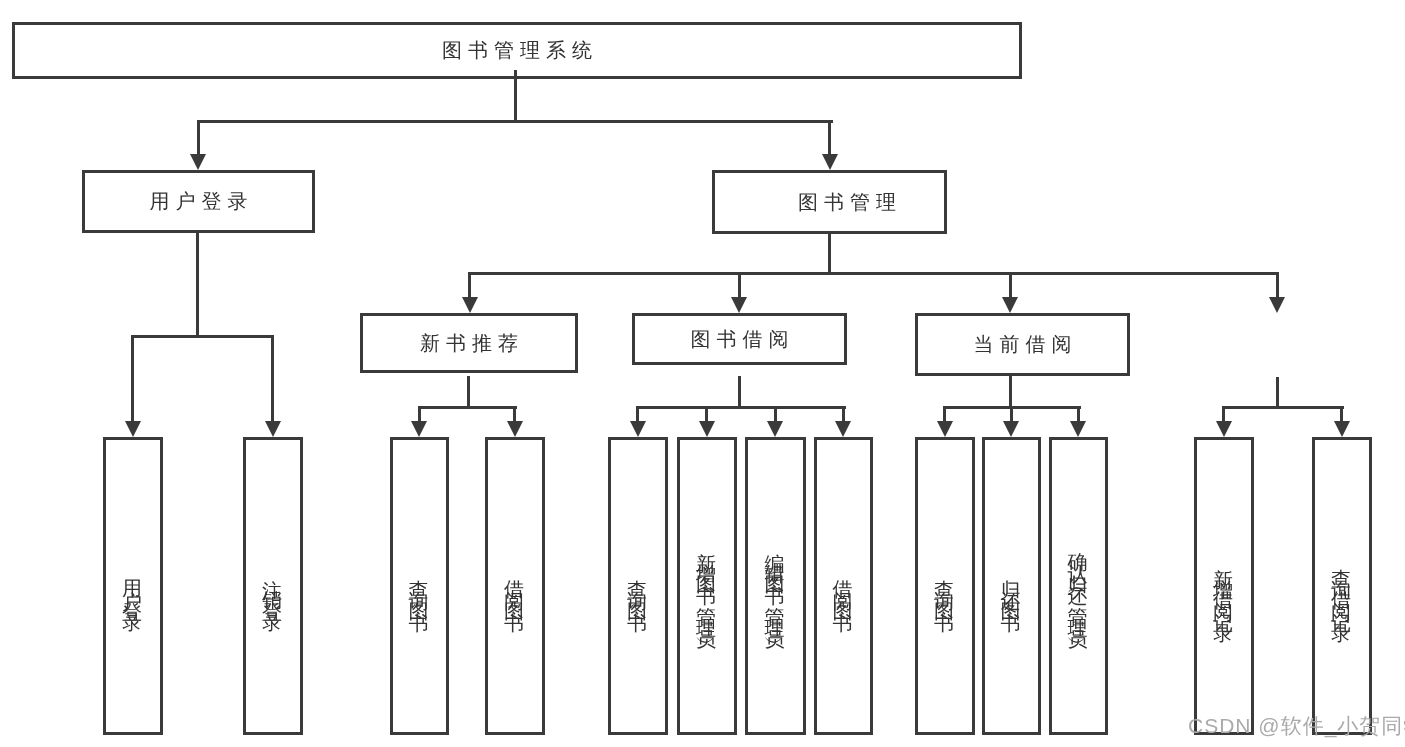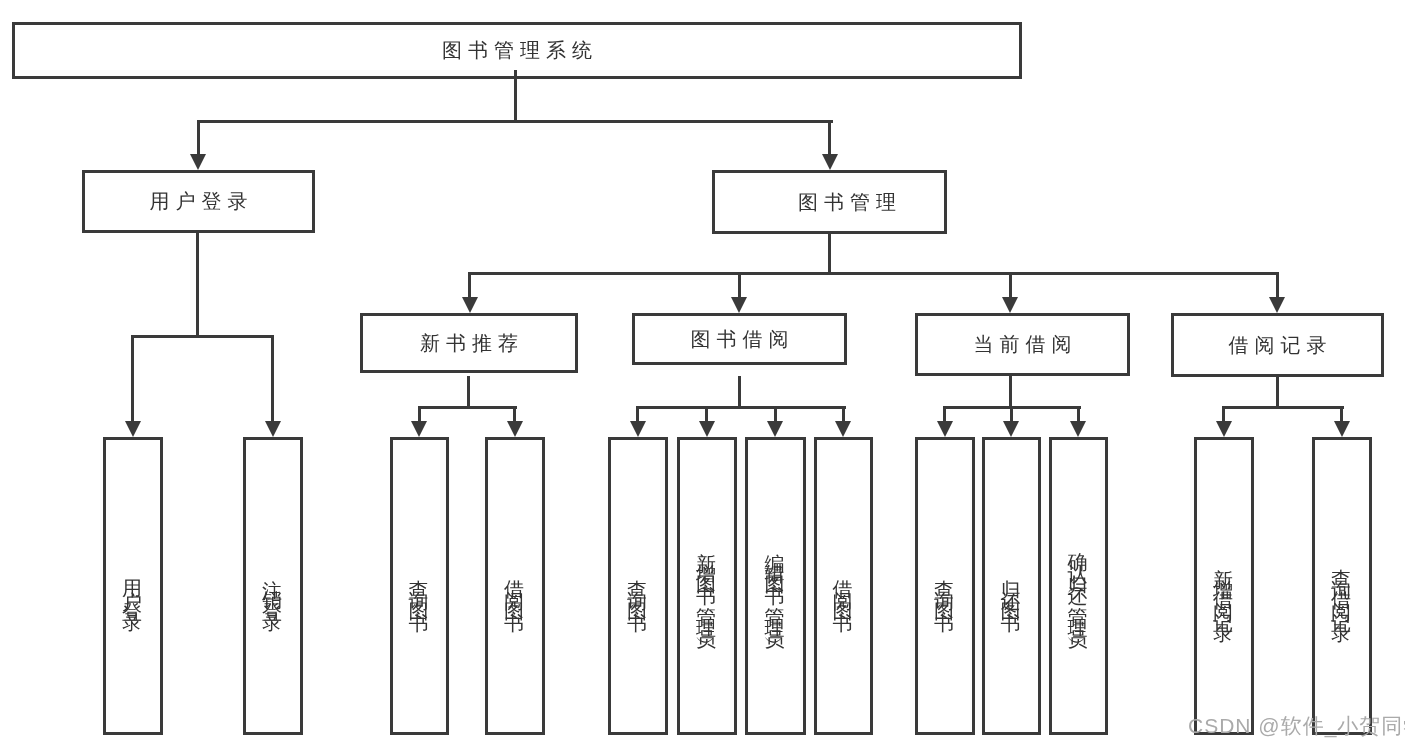--- a/index.html
+++ b/index.html
@@ -131,23 +131,20 @@
 
   <div class="node n-new-rec">
     <span class="lbl">新书推荐</span>
   </div>
   <div class="node n-borrow">
     <span class="lbl">图书借阅</span>
   </div>
   <div class="node n-current">
     <span class="lbl">当前借阅</span>
   </div>
-  <div class="node n-record">
-    <span class="lbl">借阅记录</span>
-  </div>
 
   <div class="line" style="left:467px;top:376px;width:3px;height:32px"></div>
   <div class="line" style="left:418px;top:406px;width:99px;height:3px"></div>
   <div class="line" style="left:418px;top:406px;width:3px;height:17px"></div>
   <div class="arrow" style="left:411px;top:421px"></div>
   <div class="line" style="left:513px;top:406px;width:3px;height:17px"></div>
   <div class="arrow" style="left:507px;top:421px"></div>
 
   <div class="line" style="left:738px;top:376px;width:3px;height:32px"></div>
   <div class="line" style="left:636px;top:406px;width:210px;height:3px"></div>

